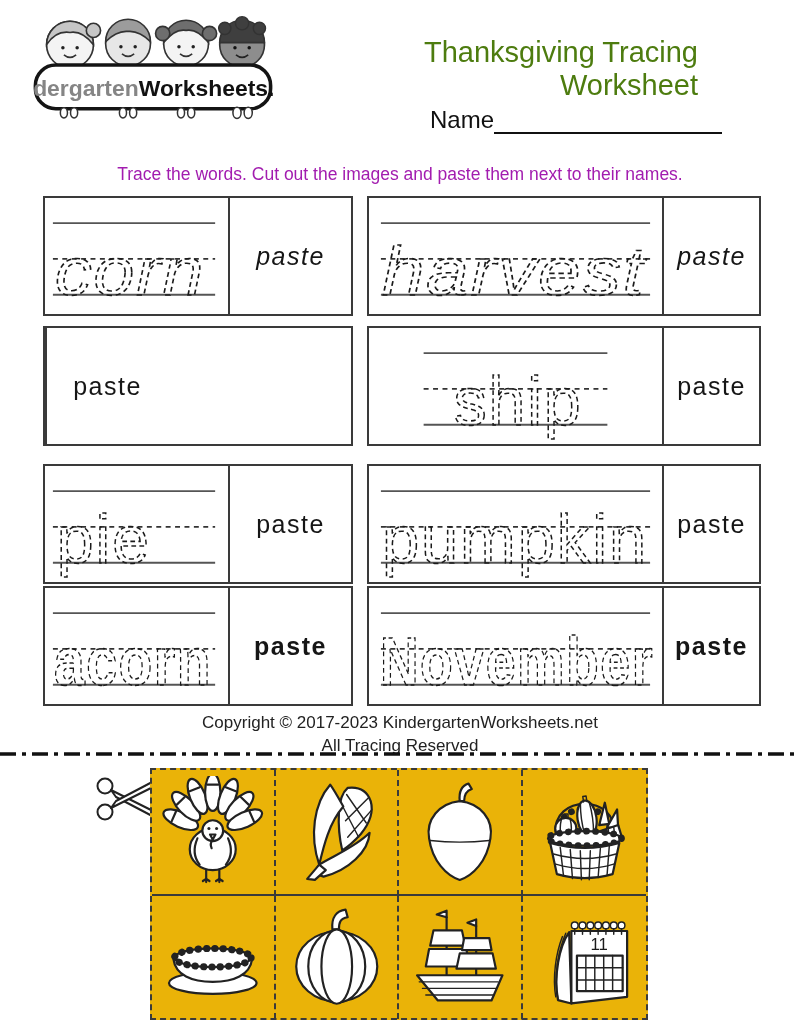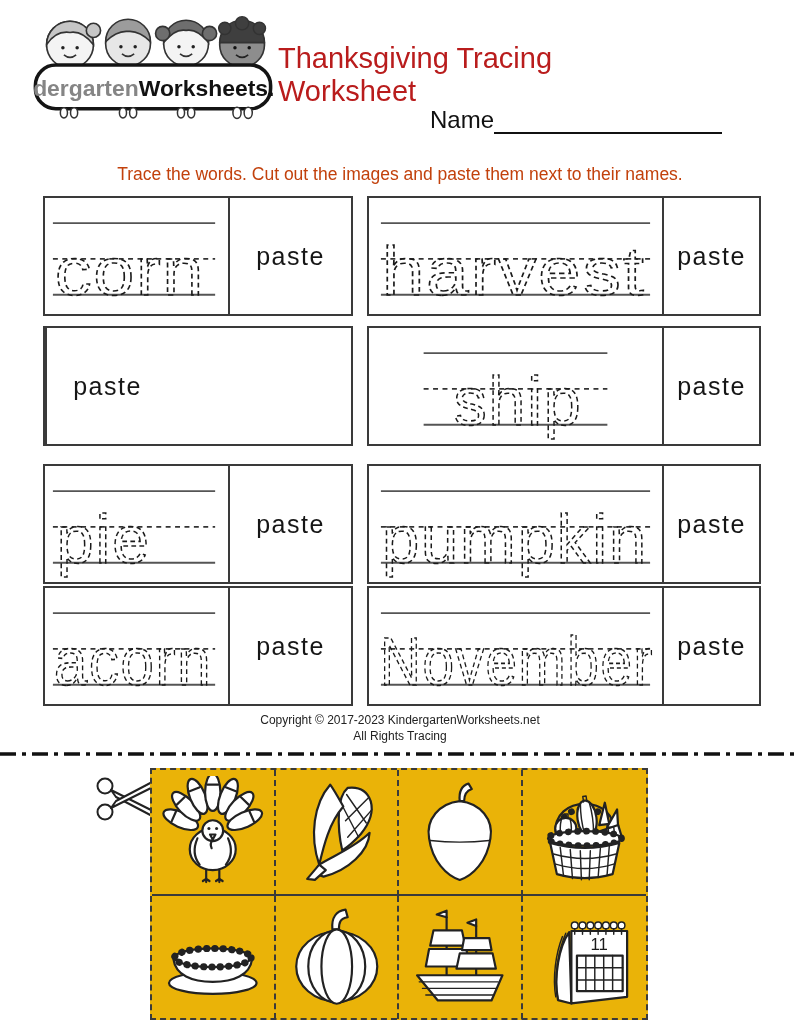--- a/index.html
+++ b/index.html
@@ -6,47 +6,47 @@
   html,body { background:#fff; }
   .page {
     position:relative; width:800px; height:1035px; background:#fff;
     font-family:"Liberation Sans", sans-serif; color:#1a1a1a; overflow:hidden;
   }
   
   .logo-block { position:absolute; left:33px; top:8px; width:240px; }
   .logo-svg { display:block; width:240px; height:112px; }
   .website { text-align:center; font-size:15.5px; color:#4a4a4a; letter-spacing:.4px; margin-top:2px; }
   
-  .title { position:absolute; left:278px; top:42px; width:420px; text-align:left;
-           font-size:29px; font-weight:400; color:#b91c1c; }
+  .title { position:absolute; left:278px; top:36px; width:420px; text-align:right;
+           font-size:29px; font-weight:400; color:#4d7c0f; }
   .name-row { position:absolute; left:430px; top:100px; display:flex; align-items:flex-end; }
   .name-label { font-size:24px; color:#111; }
   .name-line { display:inline-block; width:228px; border-bottom:2.5px solid #111; height:34px; }
   
   .instruction { position:absolute; left:0; top:164px; width:800px; text-align:center;
-                 font-size:17.5px; color:#c2410c; }
+                 font-size:17.5px; color:#a21caf; }
   
   .trace-grid { position:absolute; left:43px; top:196px; width:718px; height:510px; }
   .trace-box { position:absolute; height:120px; border:2px solid #3a3a3a; display:flex; background:#fff; }
   .trace-box.colL { left:0; width:310px; }
   .trace-box.colR { left:324px; width:394px; }
-  .r0 { top:0; } .r1 { top:130px; } .r2 { top:268px; } .r3 { top:390px; }
+  .r0 { top:0;font-style:italic; } .r1 { top:130px; } .r2 { top:268px; } .r3 { top:390px;font-weight:bold; }
   .word-area { flex:1 1 auto; position:relative; }
   .word-area svg { display:block; width:100%; height:100%; }
   .paste-cell { border-left:2px solid #3a3a3a; display:flex; align-items:center; justify-content:center; }
   .colL .paste-cell { width:123px; }
   .colR .paste-cell { width:97px; }
   .paste-label { font-size:25px; letter-spacing:1.5px; color:#161616; }
   .trace-text { font-family:"Liberation Sans", sans-serif; font-size:70px; letter-spacing:2px;
                 fill:none; stroke:#1a1a1a; stroke-width:1.6; stroke-dasharray:5 3.5; }
   .guide-solid { stroke:#555; stroke-width:2; }
   .guide-dash  { stroke:#333; stroke-width:1.8; stroke-dasharray:5 4.5; }
   
   .copyright { position:absolute; left:0; top:712px; width:800px; text-align:center;
-               font-size:12px; line-height:1.35; color:#222; }
+               font-size:17px; line-height:1.35; color:#222; }
   
   .cut-line { position:absolute; left:0; top:748px; width:800px; height:12px; }
   .scissors { position:absolute; left:94px; top:770px; width:66px; height:58px; }
   
   .cutout-grid { position:absolute; left:150px; top:768px; width:498px; height:252px;
                  display:grid; grid-template-columns:repeat(4,1fr); grid-template-rows:1fr 1fr;
                  border:2px dashed #3a3a3a; background:#eab308; }
   .cutout-cell { border-right:2px dashed #3a3a3a; padding:6px; display:flex;
                  align-items:center; justify-content:center; }
   .cutout-cell:nth-child(4n) { border-right:none; }
@@ -229,21 +229,21 @@
         </svg>
       </div>
       <div class="paste-cell">
           <span class="paste-label">paste</span>
         </div>
     </div>
   </div>
 
   <div class="copyright">
     <div>Copyright © 2017-2023 KindergartenWorksheets.net</div>
-    <div>All Rights Tracing</div>
+    <div>All Tracing Reserved</div>
   </div>
 
   <svg class="cut-line" viewBox="0 0 800 12" preserveAspectRatio="none">
     <line x1="0" y1="6" x2="800" y2="6" stroke="#111" stroke-width="3.6" stroke-dasharray="16 6 4 6"></line>
   </svg>
   <svg class="scissors" viewBox="0 0 66 58">
     <circle cx="11" cy="16" r="7.5" class="art" stroke-width="3"></circle>
     <circle cx="11" cy="42" r="7.5" class="art" stroke-width="3"></circle>
     <path d="M17,20 L57,40 L62,48 L22,27 Z" class="artw"></path>
     <path d="M17,38 L57,18 L62,10 L22,31 Z" class="artw"></path>

